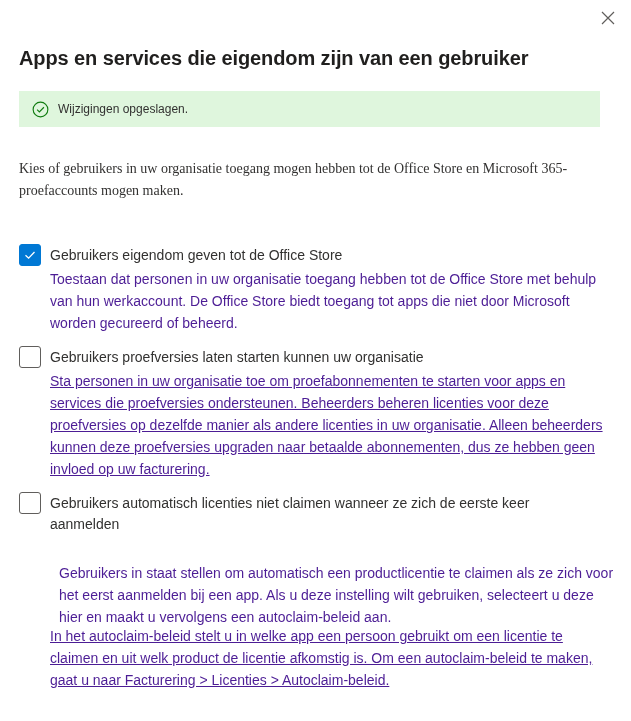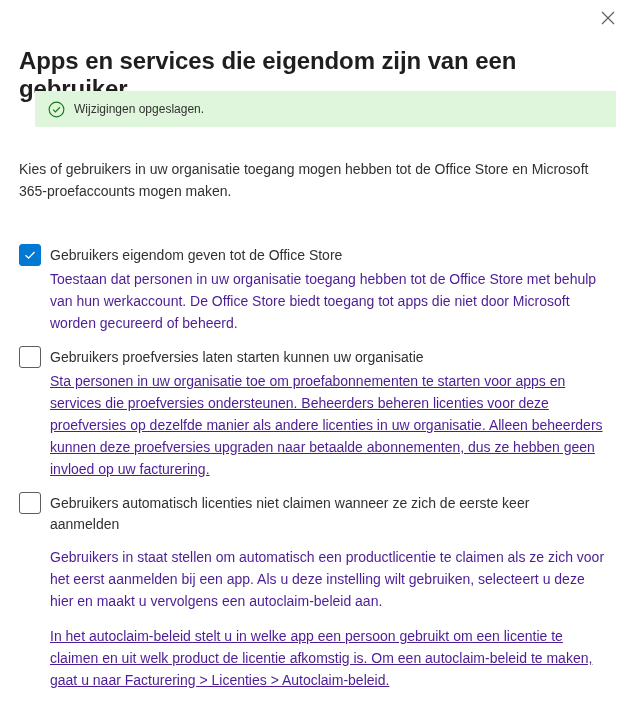--- a/index.html
+++ b/index.html
@@ -7,34 +7,34 @@
   body { font-family: "Liberation Sans", "DejaVu Sans", sans-serif; color: #323130; position: relative; }
 
   .close-btn {
     position: absolute; left: 598px; top: 8px; width: 20px; height: 20px;
     cursor: pointer;
   }
   .close-btn svg { width: 20px; height: 20px; display: block; }
 
   .title {
     position: absolute; left: 19px; top: 47px;
-    font-size: 24px; font-weight: bold; color: #201f1e; letter-spacing: -0.1px;
+    font-size: 20px; font-weight: bold; color: #201f1e; letter-spacing: -0.1px;
   }
 
   .banner {
     position: absolute; left: 19px; top: 91px; width: 581px; height: 36px;
-    background: #dff6dd; display: flex; align-items: center; padding-left: 13px; margin-left: 16px;
+    background: #dff6dd; display: flex; align-items: center; padding-left: 13px;
   }
   .banner .ok-icon { width: 17px; height: 17px; margin-right: 9px; }
   .banner .ok-icon svg { width: 17px; height: 17px; display: block; }
   .banner-text { font-size: 12px; color: #323130; }
 
   .intro {
     position: absolute; left: 19px; top: 158px; width: 580px;
-    font-size: 14px; line-height: 22px; color: #323130;
+    font-size: 14px; line-height: 22px; color: #323130; font-family: Liberation Serif, serif;
   }
 
   .option { position: absolute; left: 19px; width: 590px; }
   .cb {
     position: absolute; left: 0; top: 0; width: 22px; height: 22px;
     border: 1px solid #605e5c; border-radius: 3px; background: #fff; cursor: pointer;
   }
   .cb.checked { background: #0078d4; border-color: #0078d4; }
   .cb svg { width: 20px; height: 20px; display: block; }
   .opt-label {
@@ -81,15 +81,15 @@
 
 <div class="option" style="top:346px;">
   <div class="cb"></div>
   <label class="opt-label">Gebruikers proefversies laten starten kunnen uw organisatie</label>
   <p class="opt-desc" style="top:24px;text-decoration:underline;">Sta personen in uw organisatie toe om proefabonnementen te starten voor apps en services die proefversies ondersteunen. Beheerders beheren licenties voor deze proefversies op dezelfde manier als andere licenties in uw organisatie. Alleen beheerders kunnen deze proefversies upgraden naar betaalde abonnementen, dus ze hebben geen invloed op uw facturering.</p>
 </div>
 
 <div class="option" style="top:492px;">
   <div class="cb"></div>
   <label class="opt-label">Gebruikers automatisch licenties niet claimen wanneer ze zich de eerste keer aanmelden</label>
-  <p class="opt-desc" style="top:54px;">Gebruikers in staat stellen om automatisch een productlicentie te claimen als ze zich voor het eerst aanmelden bij een app. Als u deze instelling wilt gebruiken, selecteert u deze hier en maakt u vervolgens een autoclaim-beleid aan.</p>
+  <p class="opt-desc" style="top:70px;margin-left:9px;">Gebruikers in staat stellen om automatisch een productlicentie te claimen als ze zich voor het eerst aanmelden bij een app. Als u deze instelling wilt gebruiken, selecteert u deze hier en maakt u vervolgens een autoclaim-beleid aan.</p>
   <p class="opt-desc" style="top:133px;text-decoration:underline;">In het autoclaim-beleid stelt u in welke app een persoon gebruikt om een licentie te claimen en uit welk product de licentie afkomstig is. Om een autoclaim-beleid te maken, gaat u naar Facturering &gt; Licenties &gt; Autoclaim-beleid.</p>
 </div>
 
 </body></html>

